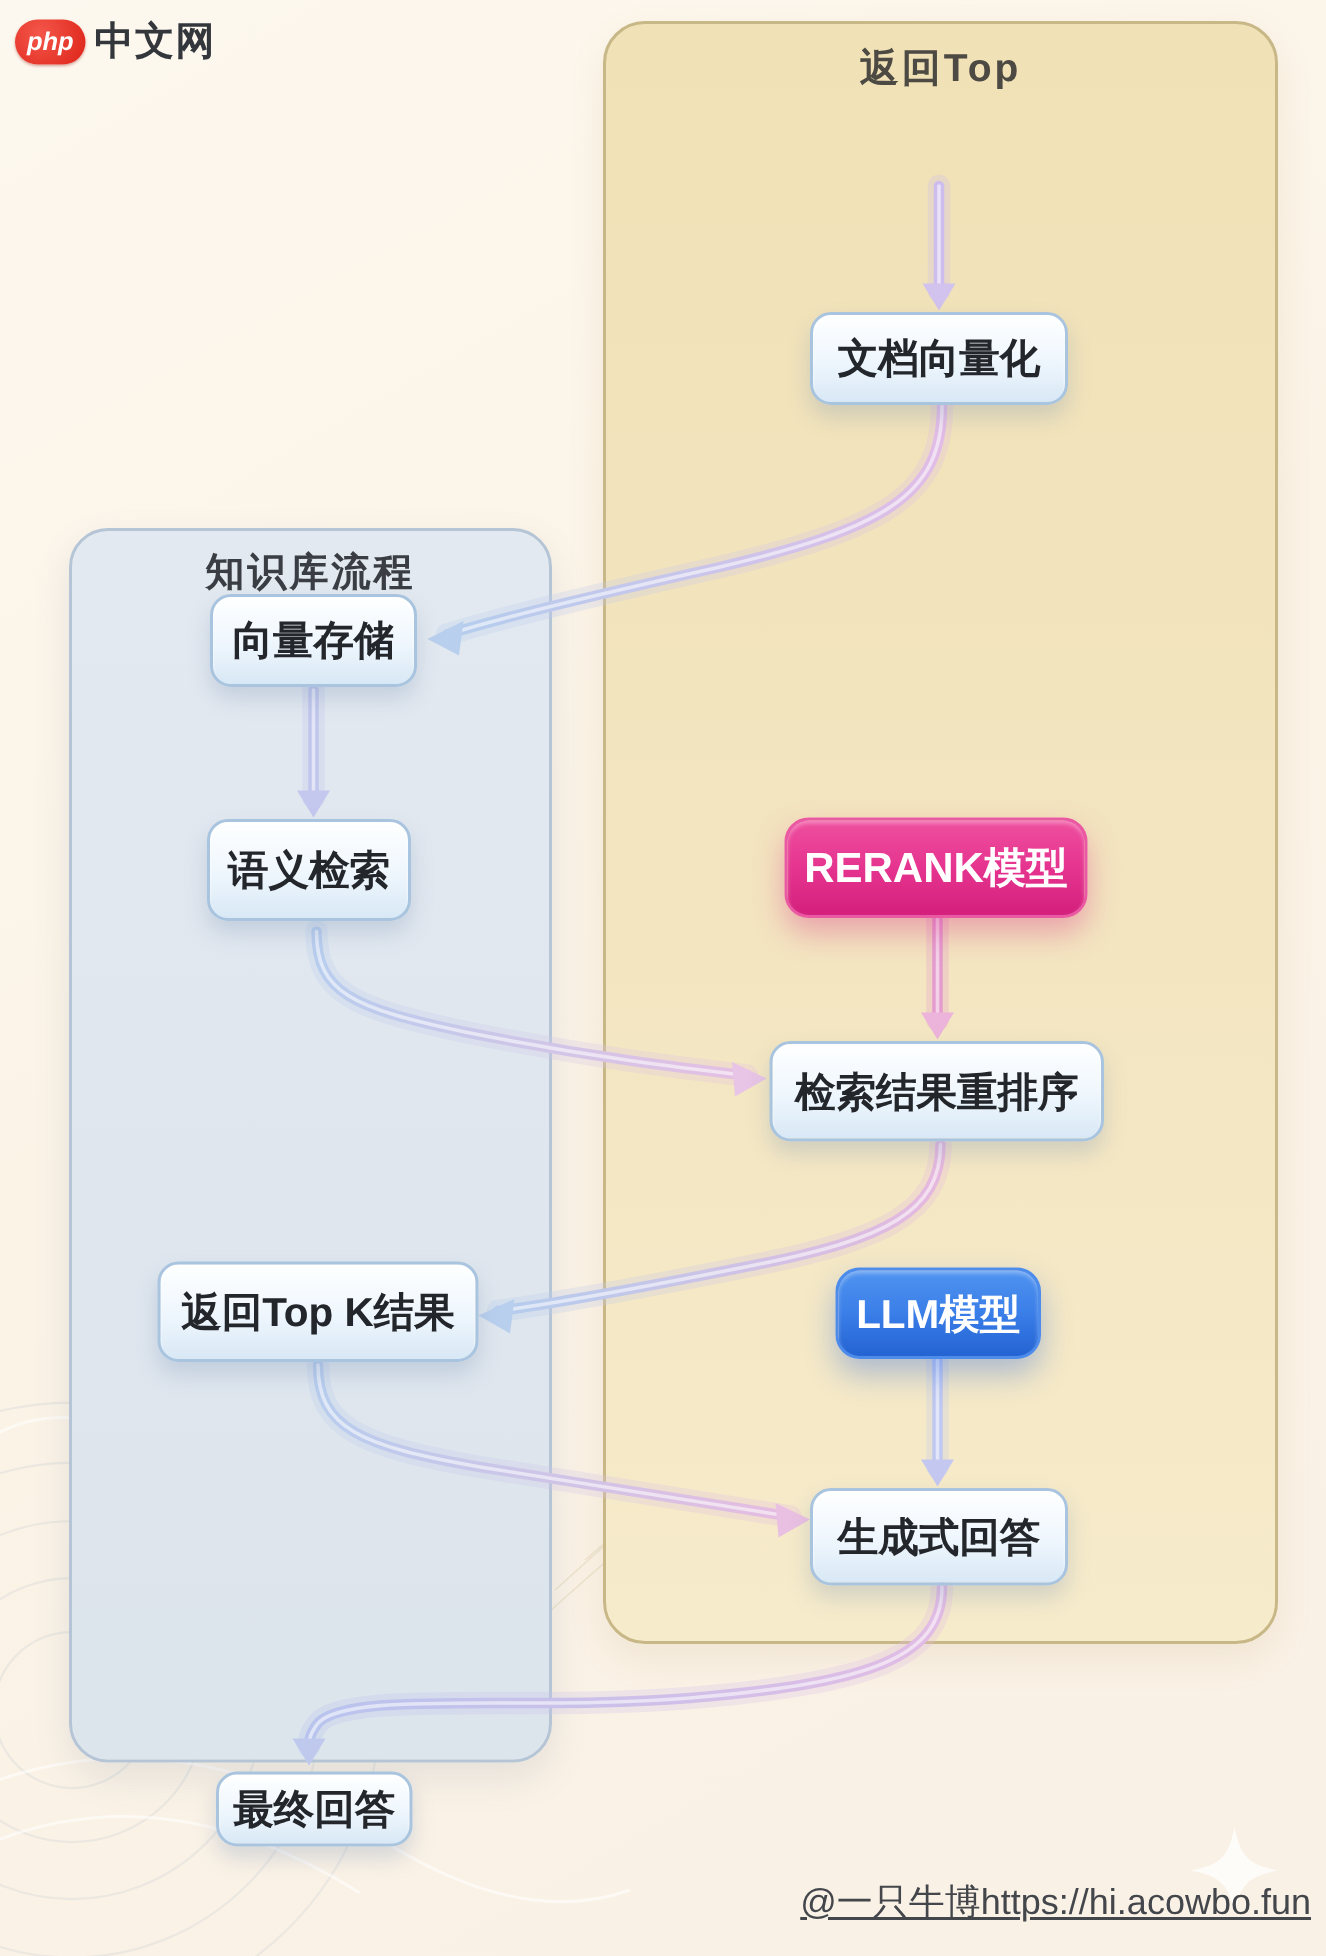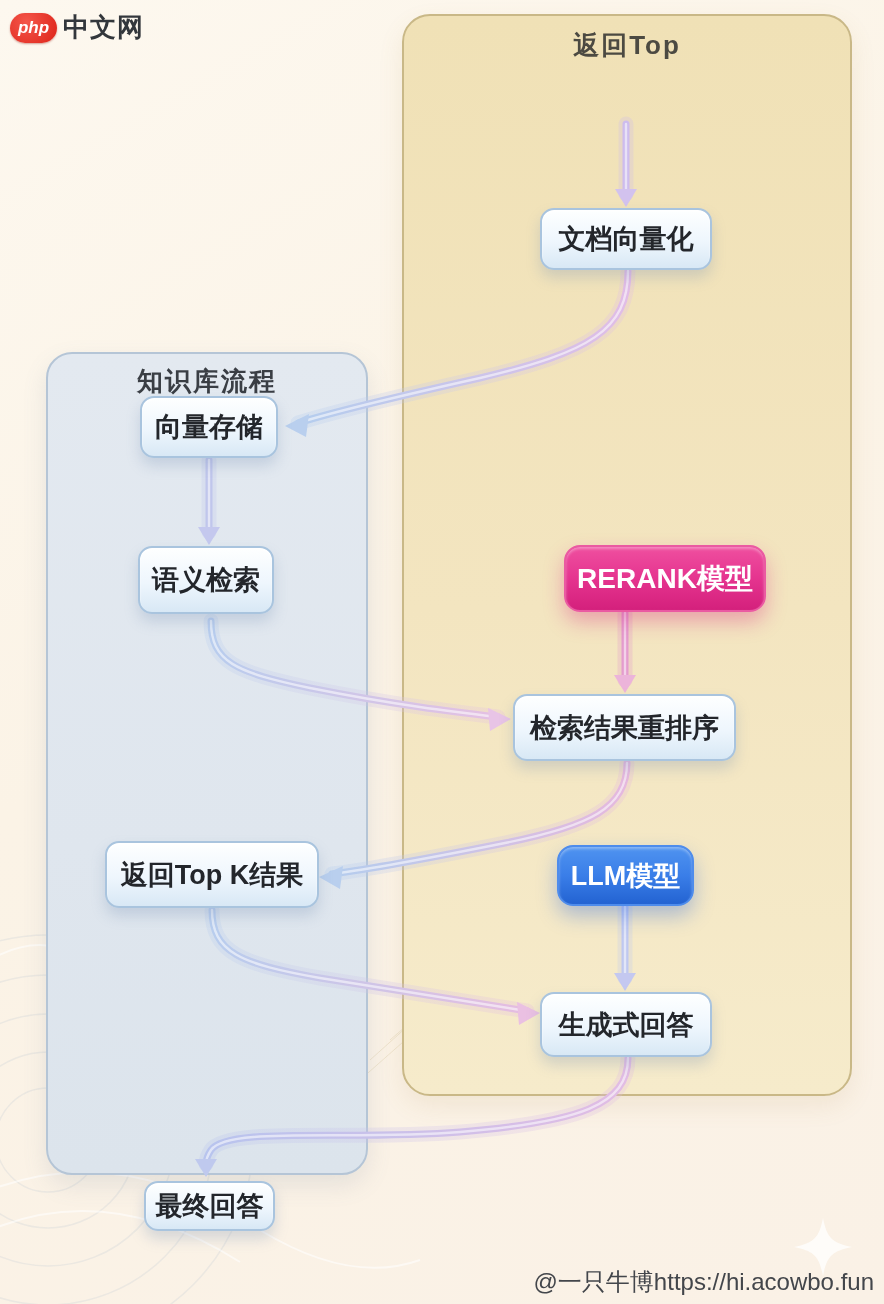--- a/index.html
+++ b/index.html
@@ -27,21 +27,21 @@
     color:#23262b;text-align:center;z-index:5;
     background:linear-gradient(180deg,#feffff 0%,#eef6fd 55%,#d8e8f5 100%);
     border:2px solid #a9c4de;
     box-shadow:0 8px 14px rgba(120,145,180,.28), inset 0 2px 2px rgba(255,255,255,.9);}
   .btn{color:#fff;border-radius:16px;font-weight:600;}
   .btn-purple{background:linear-gradient(180deg,#8f58ee 0%,#7c3ae3 50%,#6a2cd2 100%);
     border:2px solid #8d5bea;
     box-shadow:0 10px 20px rgba(110,50,210,.35), inset 0 2px 3px rgba(255,255,255,.35);}
   .btn-pink{background:linear-gradient(180deg,#ef4f9f 0%,#e5348f 50%,#d4207c 100%);
     border:2px solid #ea5aa2;
-    box-shadow:0 10px 20px rgba(215,40,130,.35), inset 0 2px 3px rgba(255,255,255,.35);margin-left:41px;}
+    box-shadow:0 10px 20px rgba(215,40,130,.35), inset 0 2px 3px rgba(255,255,255,.35);}
   .btn-blue{background:linear-gradient(180deg,#4f93f0 0%,#3a7ee8 50%,#2363d2 100%);
     border:2px solid #4e8cec;
     box-shadow:0 10px 20px rgba(40,100,220,.35), inset 0 2px 3px rgba(255,255,255,.35);text-align:center;}
 
   #n-embed{left:458px;top:60px;width:334px;height:64px;font-size:27px;}
   #n-docvec{left:540px;top:208px;width:172px;height:62px;}
   #n-vstore{left:140px;top:396px;width:138px;height:62px;}
   #n-semsearch{left:138px;top:546px;width:136px;height:68px;}
   #n-rerank{left:523px;top:545px;width:202px;height:67px;font-size:28px;}
   #n-rerankres{left:513px;top:694px;width:223px;height:67px;}
@@ -51,21 +51,21 @@
   #n-finalans{left:124px;top:1181px;width:131px;height:50px;margin-left:20px;}
 
   
   .logo{position:absolute;left:10px;top:10px;display:flex;align-items:center;gap:6px;z-index:8;}
   .logo-badge{display:flex;align-items:center;justify-content:center;width:47px;height:30px;
     background:radial-gradient(circle at 35% 30%,#f4564a,#dd2318);border-radius:16px;
     color:#fff;font-size:17px;font-weight:700;font-style:italic;box-shadow:0 1px 2px rgba(150,30,20,.4);}
   .logo-name{font-size:26px;font-weight:700;color:#33373c;letter-spacing:1px;}
 
   
-  .watermark{position:absolute;right:10px;bottom:6px;font-size:24px;color:#43464b;z-index:8;}
+  .watermark{position:absolute;right:10px;bottom:20px;font-size:24px;color:#43464b;z-index:8;text-decoration:underline;}
 
   .sparkle{position:absolute;left:792px;top:1216px;z-index:4;opacity:.9;}
 </style>
 </head>
 <body>
 
 <div class="stage">
 
   <svg class="layer" width="884" height="1304" viewBox="0 0 884 1304">
     <g fill="none" stroke="#b7c3d2" stroke-opacity="0.22" stroke-width="1.5">

